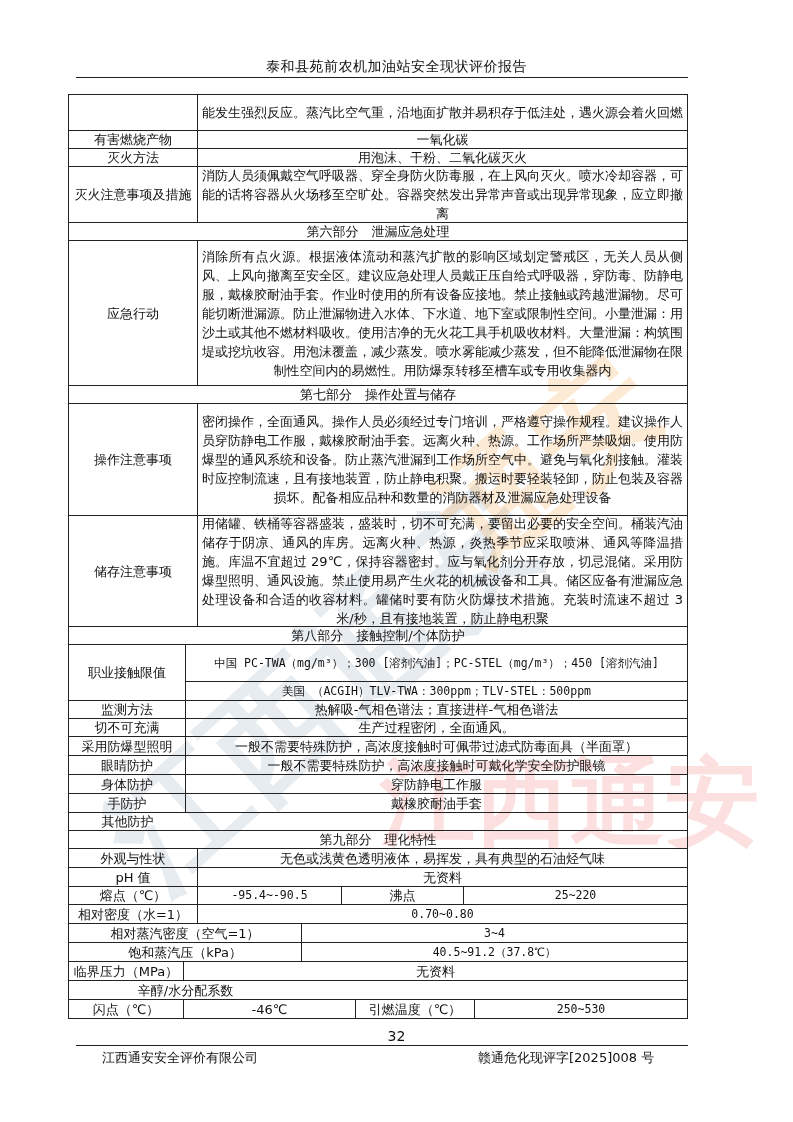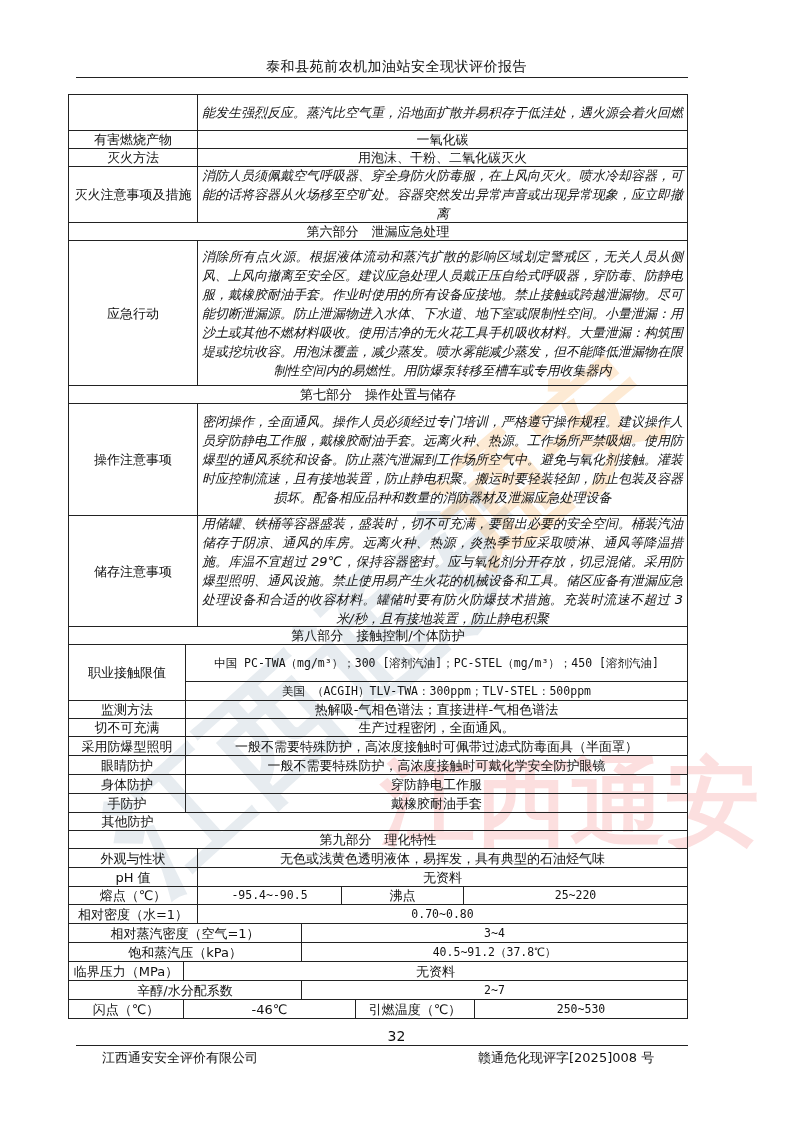--- a/index.html
+++ b/index.html
@@ -16,21 +16,21 @@
   .wm { position:absolute; pointer-events:none; font-weight:bold; }
   .wm1 { left:65px; top:600px; font-size:130px; color:rgba(120,150,170,0.18); transform:rotate(-42deg); }
   .wm2 { left:380px; top:740px; font-size:95px; color:rgba(240,110,110,0.22); }
   .wm3 { left:430px; top:380px; font-size:120px; color:rgba(245,160,60,0.22); transform:rotate(-40deg); }
 
   .tbl { position:absolute; left:68px; top:94px; width:620px; }
   .row { position:relative; display:flex; border-left:1px solid #222; border-right:1px solid #222; border-bottom:1px solid #222; box-sizing:border-box; }
   .row.first { border-top:1px solid #222; }
   .cell { box-sizing:border-box; border-right:1px solid #222; display:flex; align-items:center; justify-content:center; text-align:center; font-size:13px; line-height:19px; padding:0 3px; }
   .cell:last-child { border-right:none; }
-  .cell.text { text-align:justify; text-align-last:center; justify-content:flex-start; padding:0 4px;font-style:italic; }
+  .cell.text { text-align:justify; text-align-last:center; justify-content:flex-start; padding:0 4px; }
   .cell.mono { font-family:"DejaVu Sans Mono", "Liberation Mono", monospace; font-size:11.5px; }
   .section { width:100%; justify-content:center; }
   .sub { display:flex; flex-direction:column; }
   .sub .subrow { display:flex; align-items:center; justify-content:center; border-bottom:1px solid #222; box-sizing:border-box; }
   .sub .subrow:last-child { border-bottom:none; }
   .monofs { font-family:"DejaVu Sans Mono", "Liberation Mono", monospace; font-size:11.5px; }
 </style>
 </head>
 <body>
 
@@ -151,21 +151,20 @@
   <div class="row" style="height:19px">
     <div class="cell" style="width:233px">饱和蒸汽压（kPa）</div>
     <div class="cell mono" style="width:385px">40.5~91.2（37.8℃）</div>
   </div>
   <div class="row" style="height:19px">
     <div class="cell" style="width:115px">临界压力（MPa）</div>
     <div class="cell" style="width:503px">无资料</div>
   </div>
   <div class="row" style="height:19px">
     <div class="cell" style="width:233px">辛醇/水分配系数</div>
-    <div class="cell mono" style="width:385px">2~7</div>
   </div>
   <div class="row" style="height:19px">
     <div class="cell" style="width:115px">闪点（℃）</div>
     <div class="cell" style="width:172px">-46℃</div>
     <div class="cell" style="width:119px">引燃温度（℃）</div>
     <div class="cell mono" style="width:212px">250~530</div>
   </div>
 </div>
 
 <div class="page-num">32</div>

